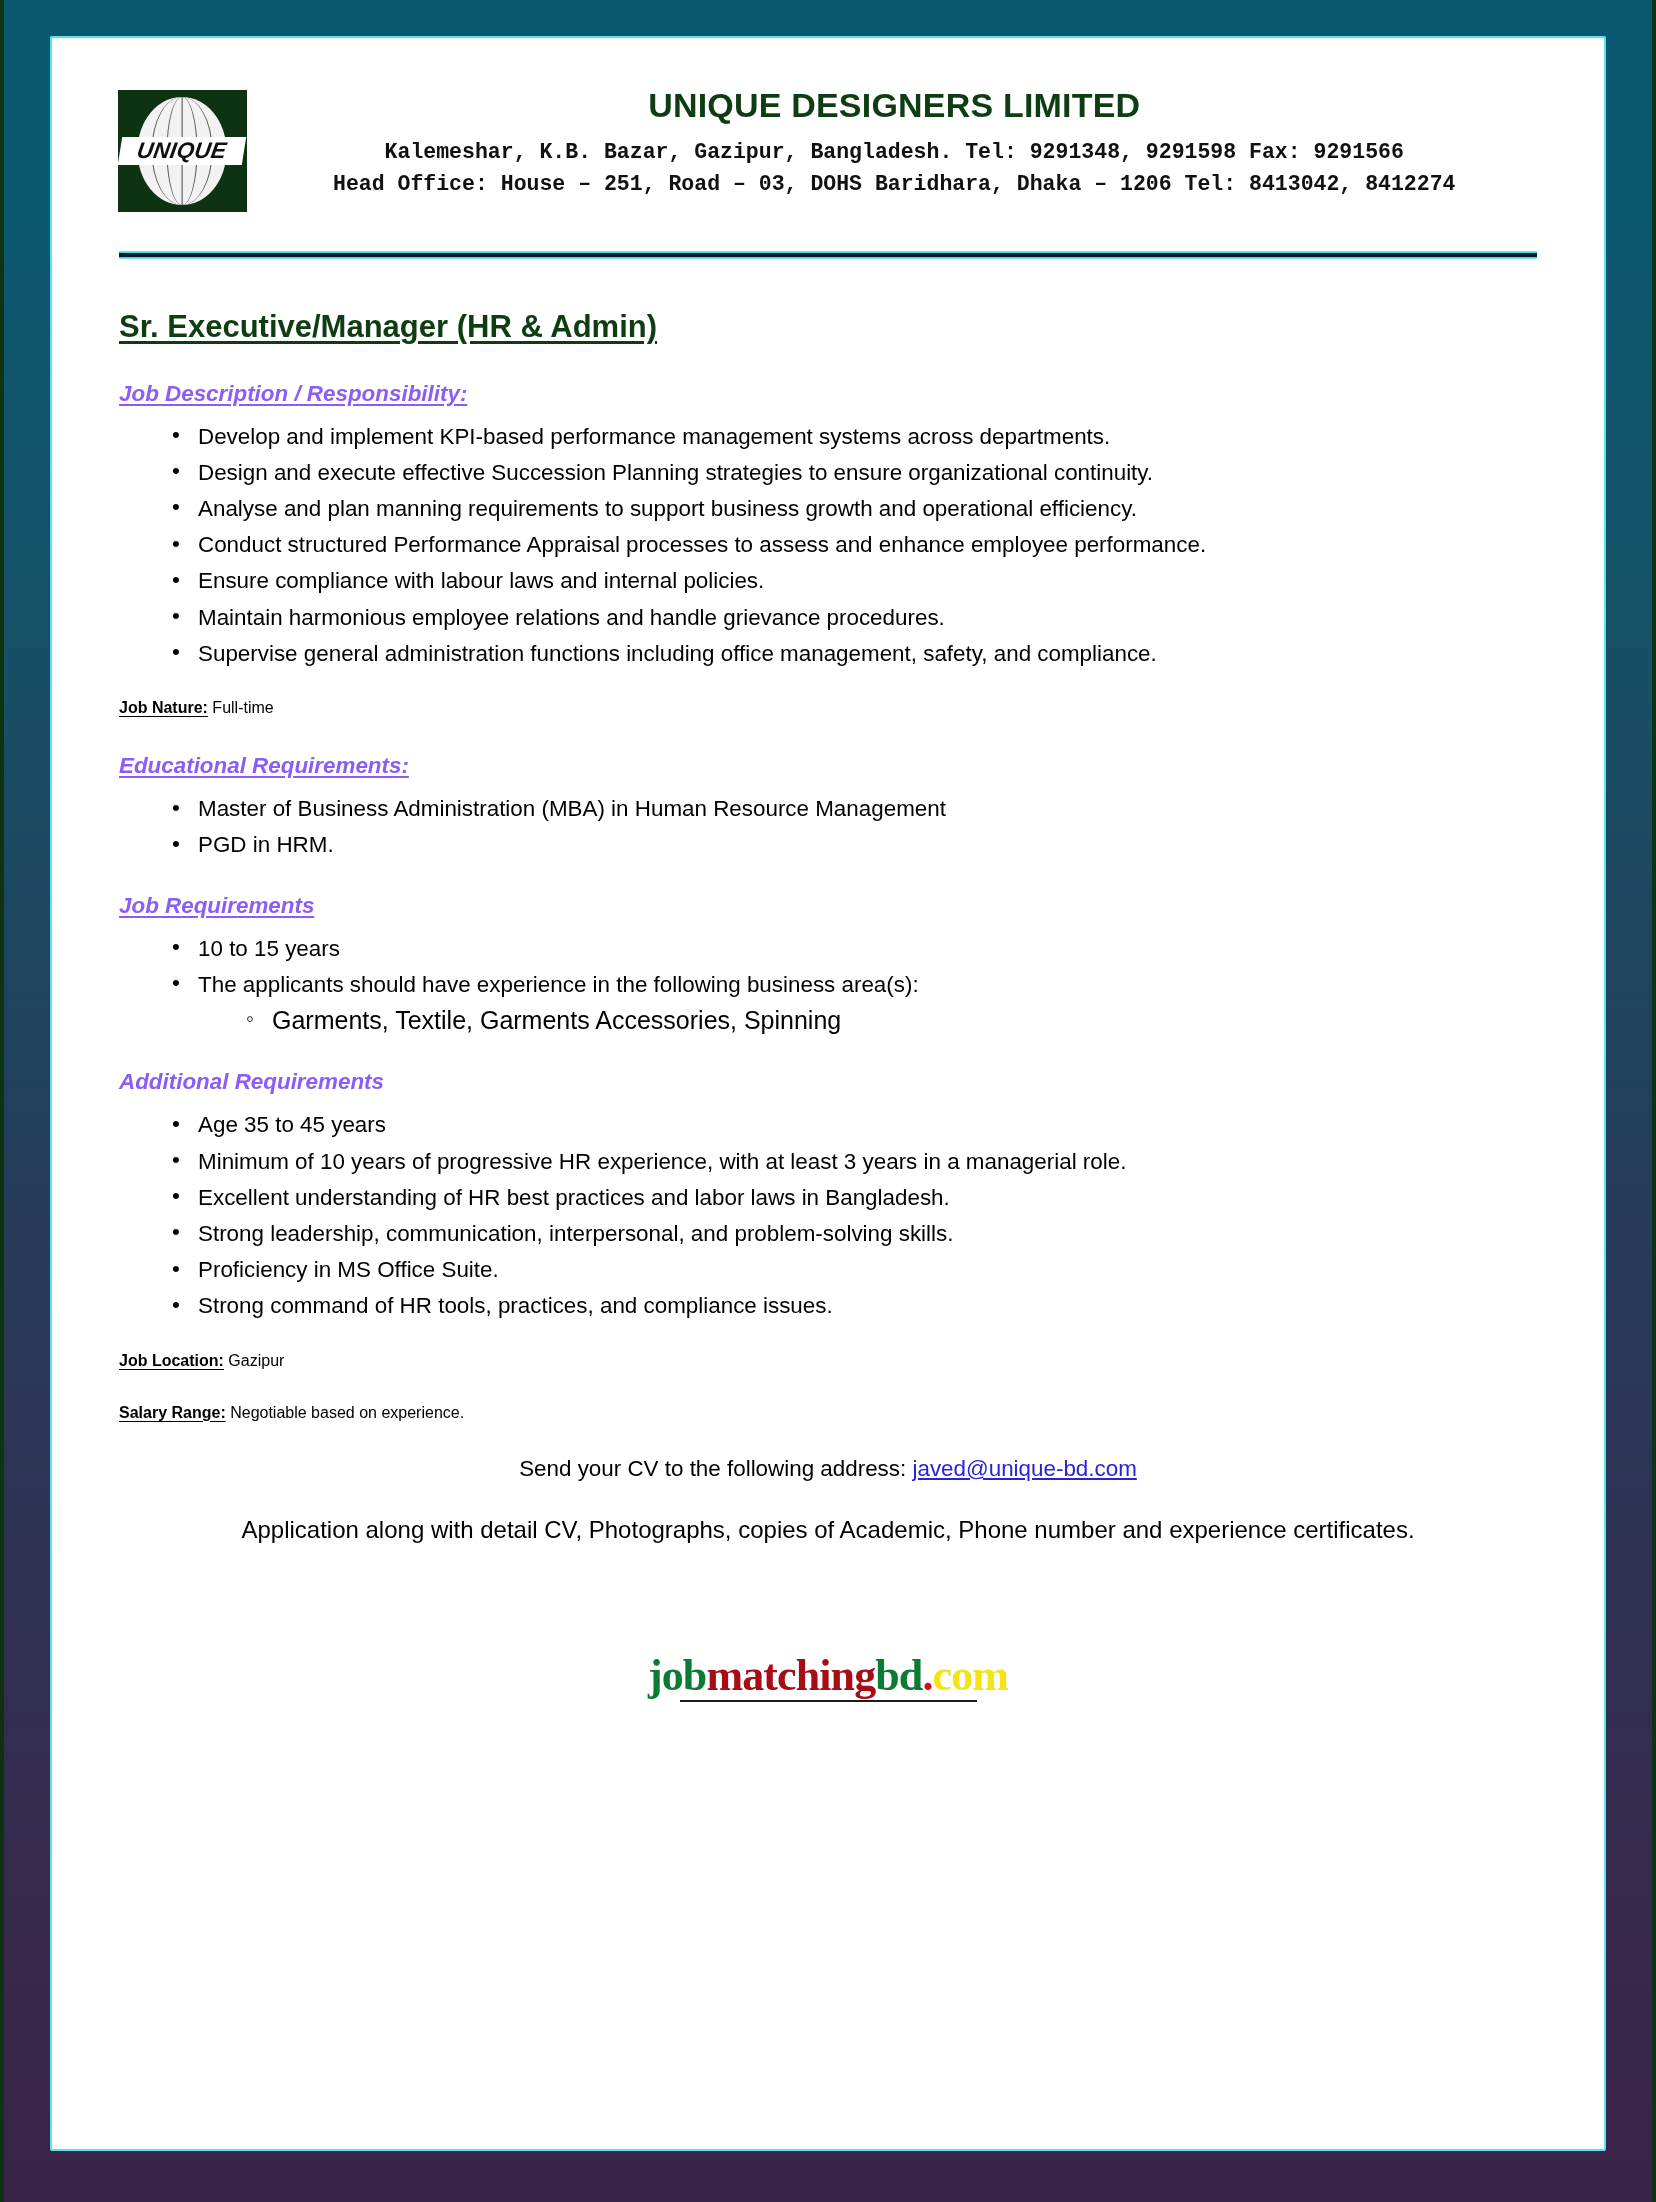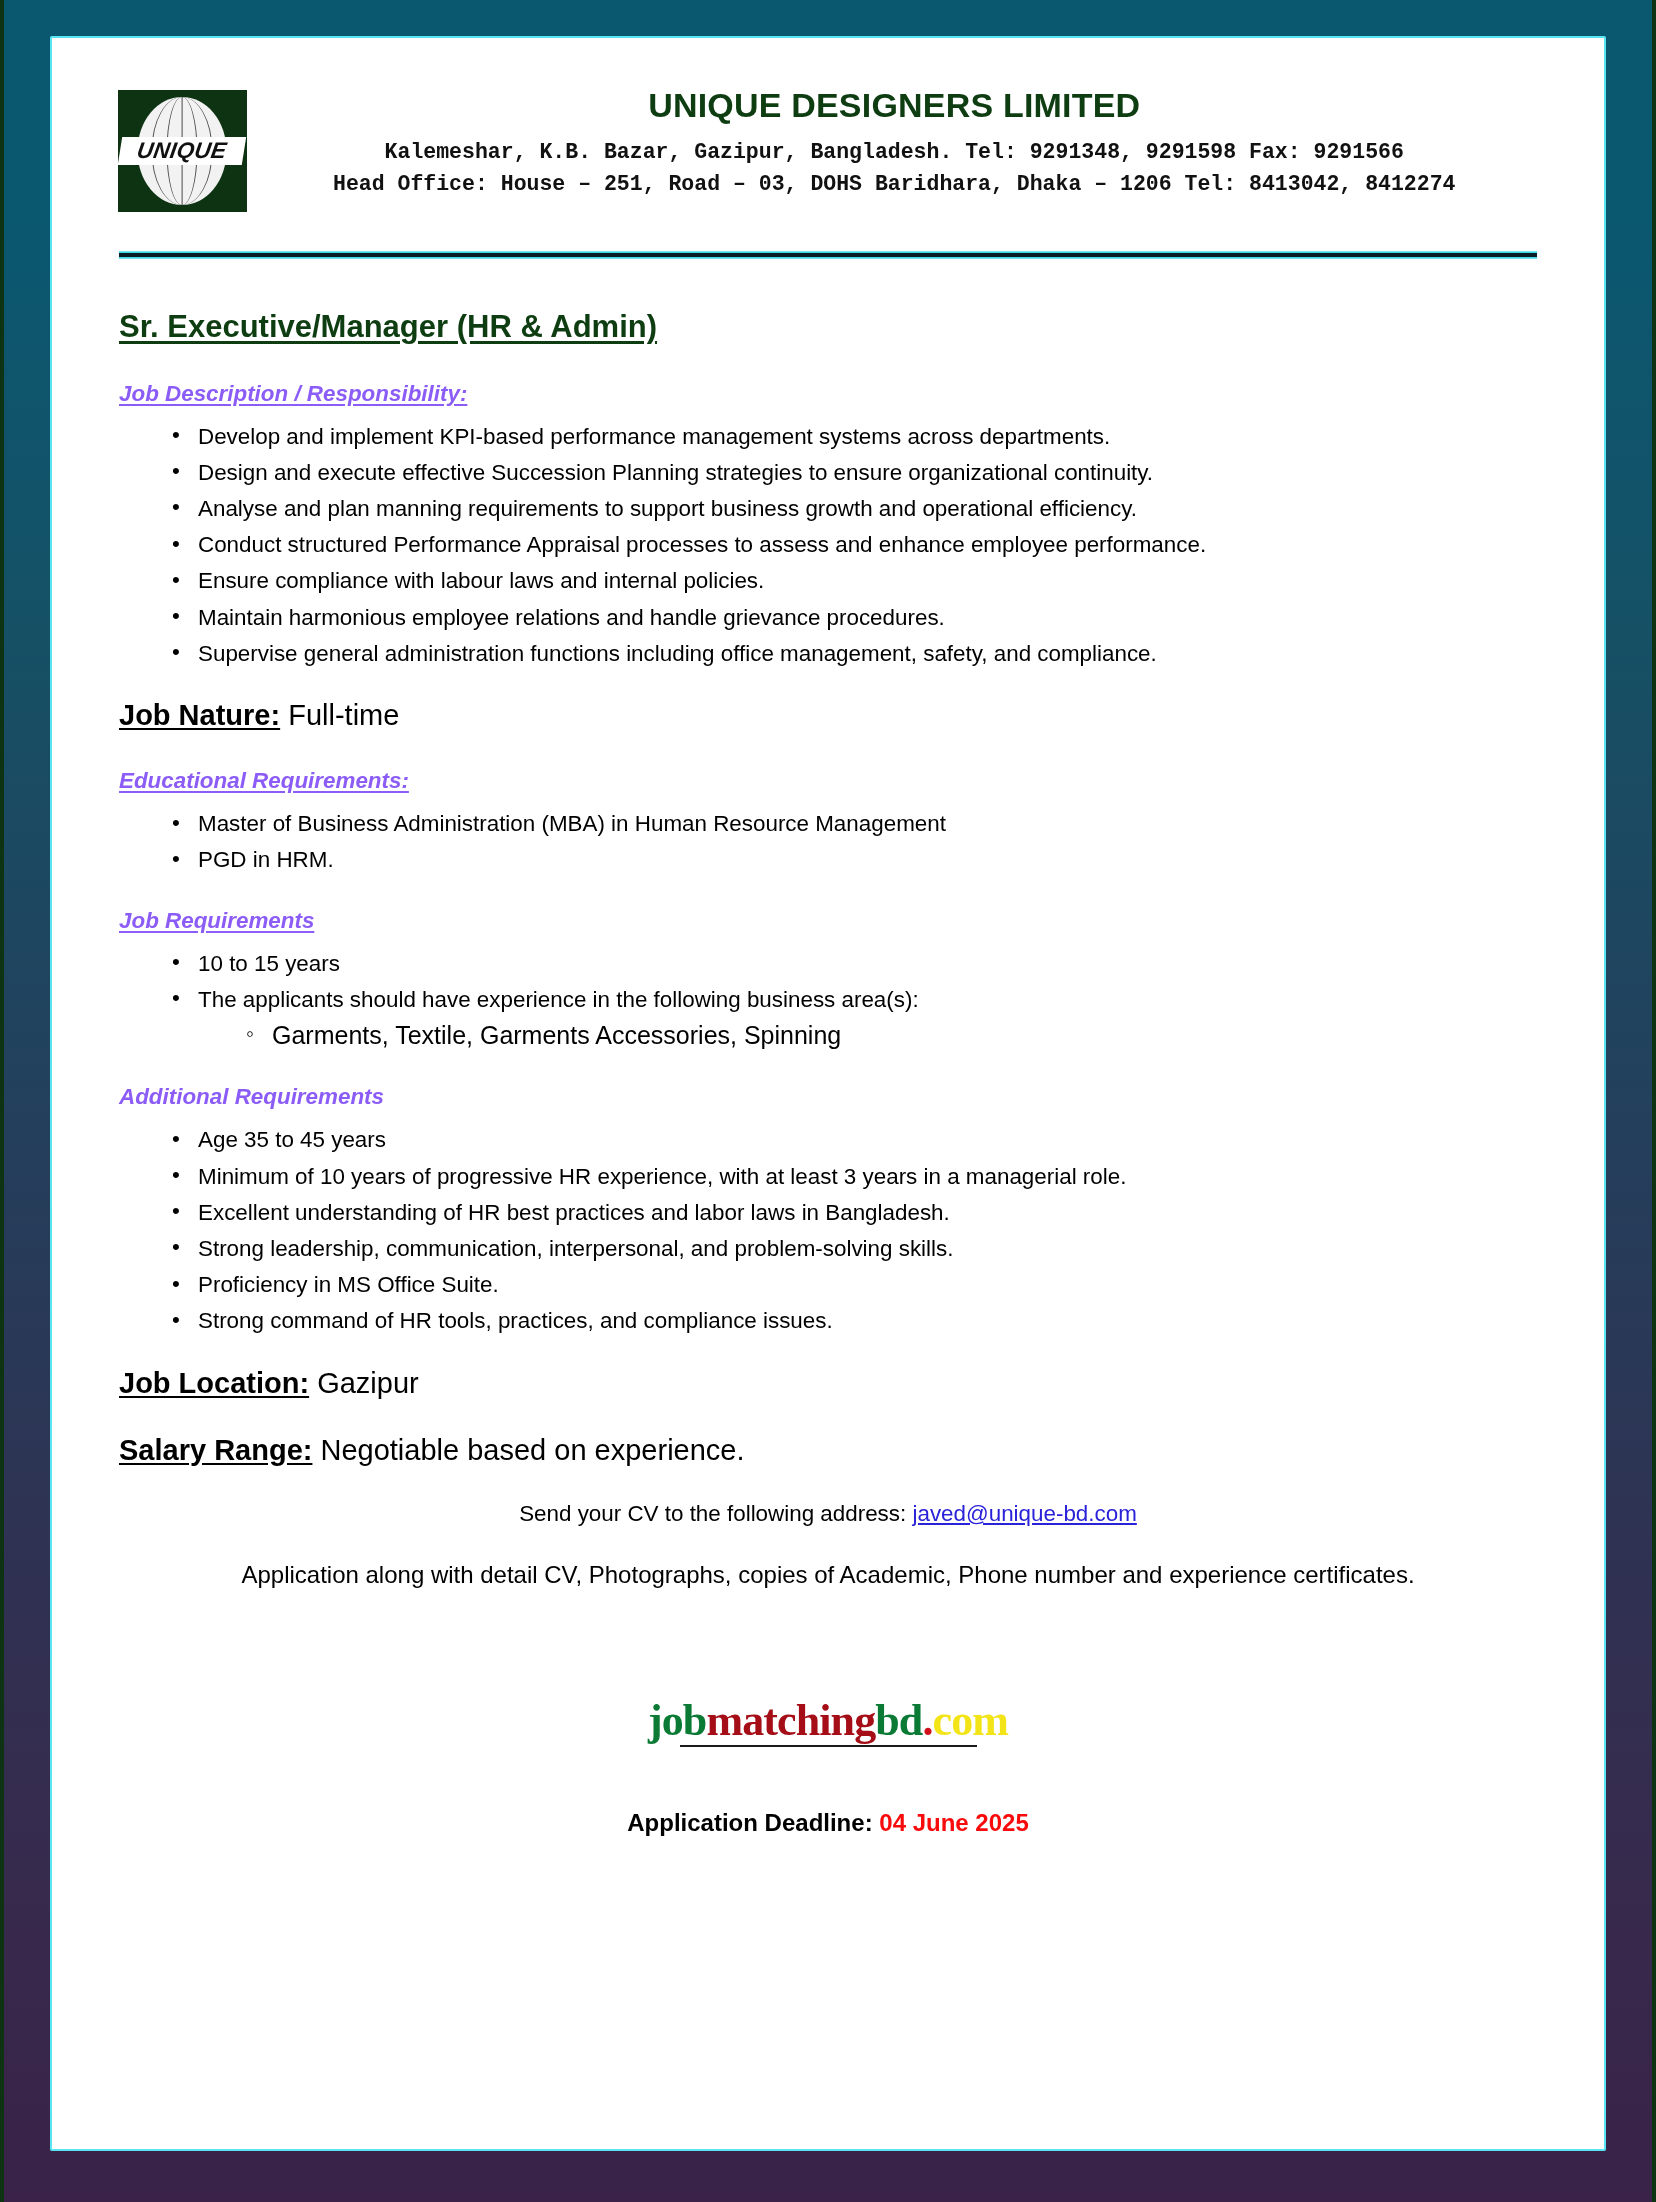--- a/index.html
+++ b/index.html
@@ -160,21 +160,21 @@
     font-weight: bold;
     color: #8b5cf6;
     text-decoration: underline;
     text-underline-offset: 3.4px;
     margin: 36px 0 0 0;
     font-style: italic;
   }
   .section-head.no-underline { text-decoration: none; }
 
   .label-line {
-    font-size: 29px;
+    font-size: 16px;
     color: #000000;
     margin: 34px 0 0 0;
   }
   .label-line .lbl {
     font-weight: bold;
     text-decoration: underline;
     text-underline-offset: 3.4px;
   }
 
   ul.bullets {
@@ -382,21 +382,18 @@
 
         <p class="apply-note">Application along with detail CV, Photographs, copies of Academic, Phone number and experience certificates.</p>
 
         <div class="footer-logo">
           <div>
             <span class="jm-word jm-green">job</span><span class="jm-word jm-red">matching</span><span class="jm-word jm-green">bd</span><span class="jm-word jm-dotred">.</span><span class="jm-word jm-yellow">com</span>
           </div>
           <span class="jm-underline"></span>
         </div>
 
-        <p class="deadline">
-          <span>Application Deadline: </span><span class="date">04 June 2025</span>
-        </p>
 
       </div>
     </div>
   </div>
 </div>
 
 
 </body></html>

